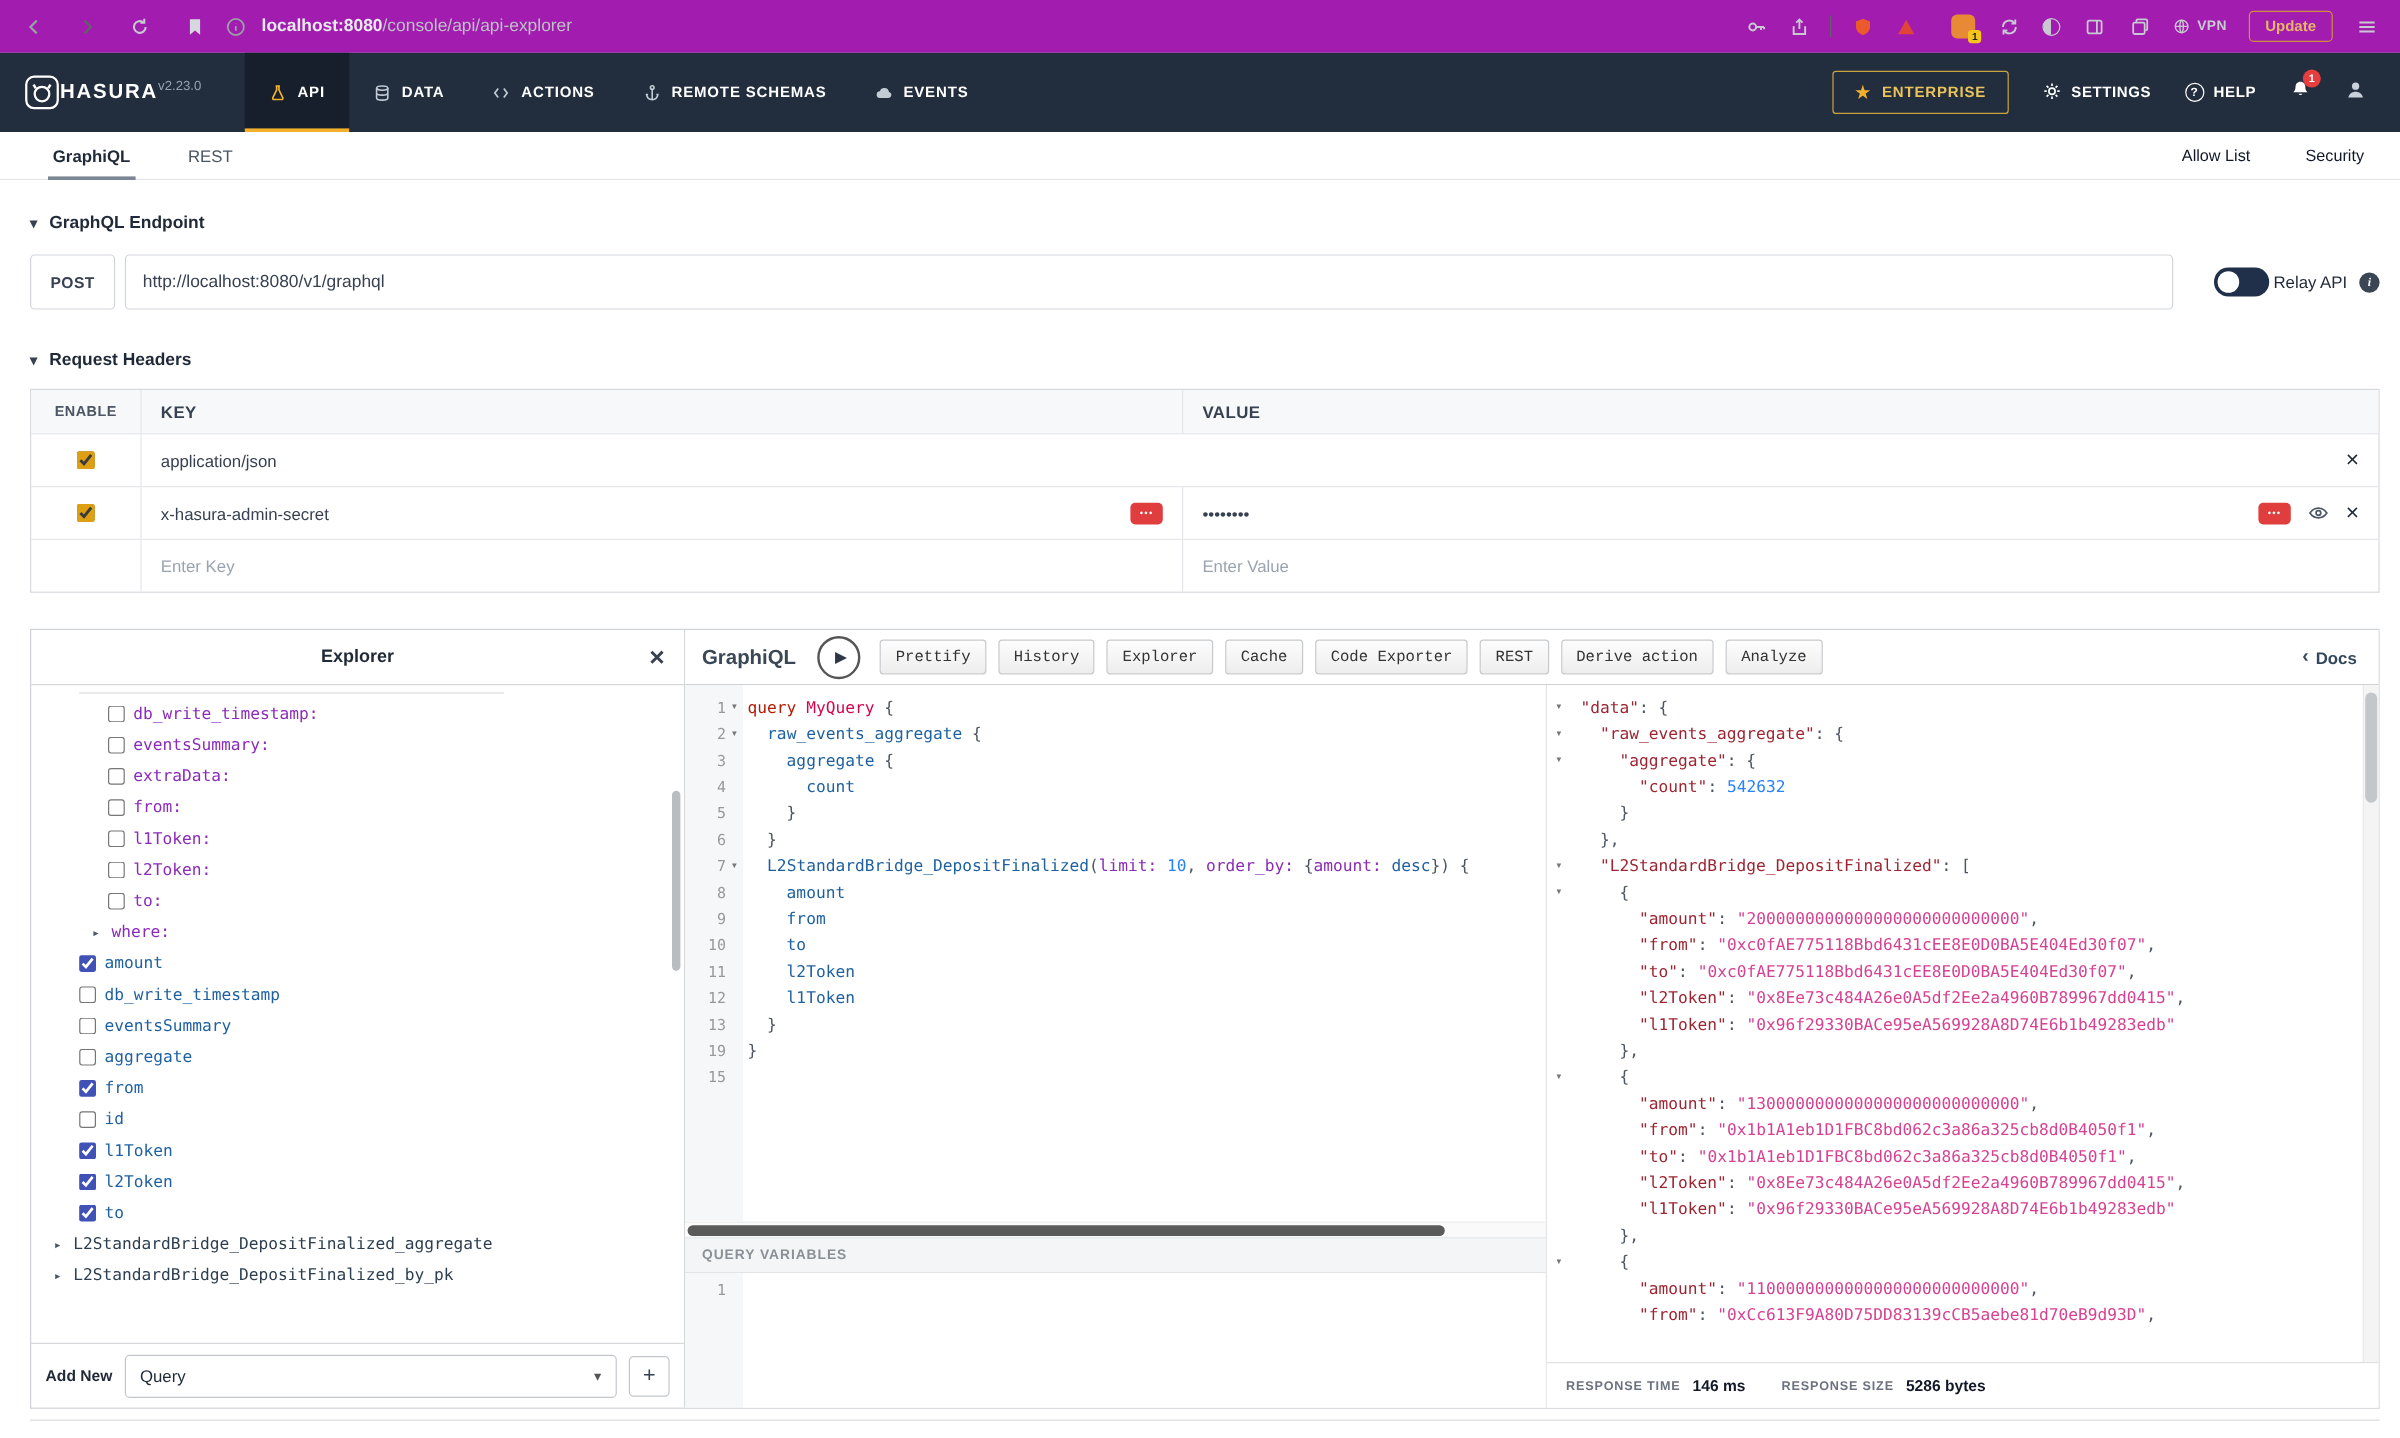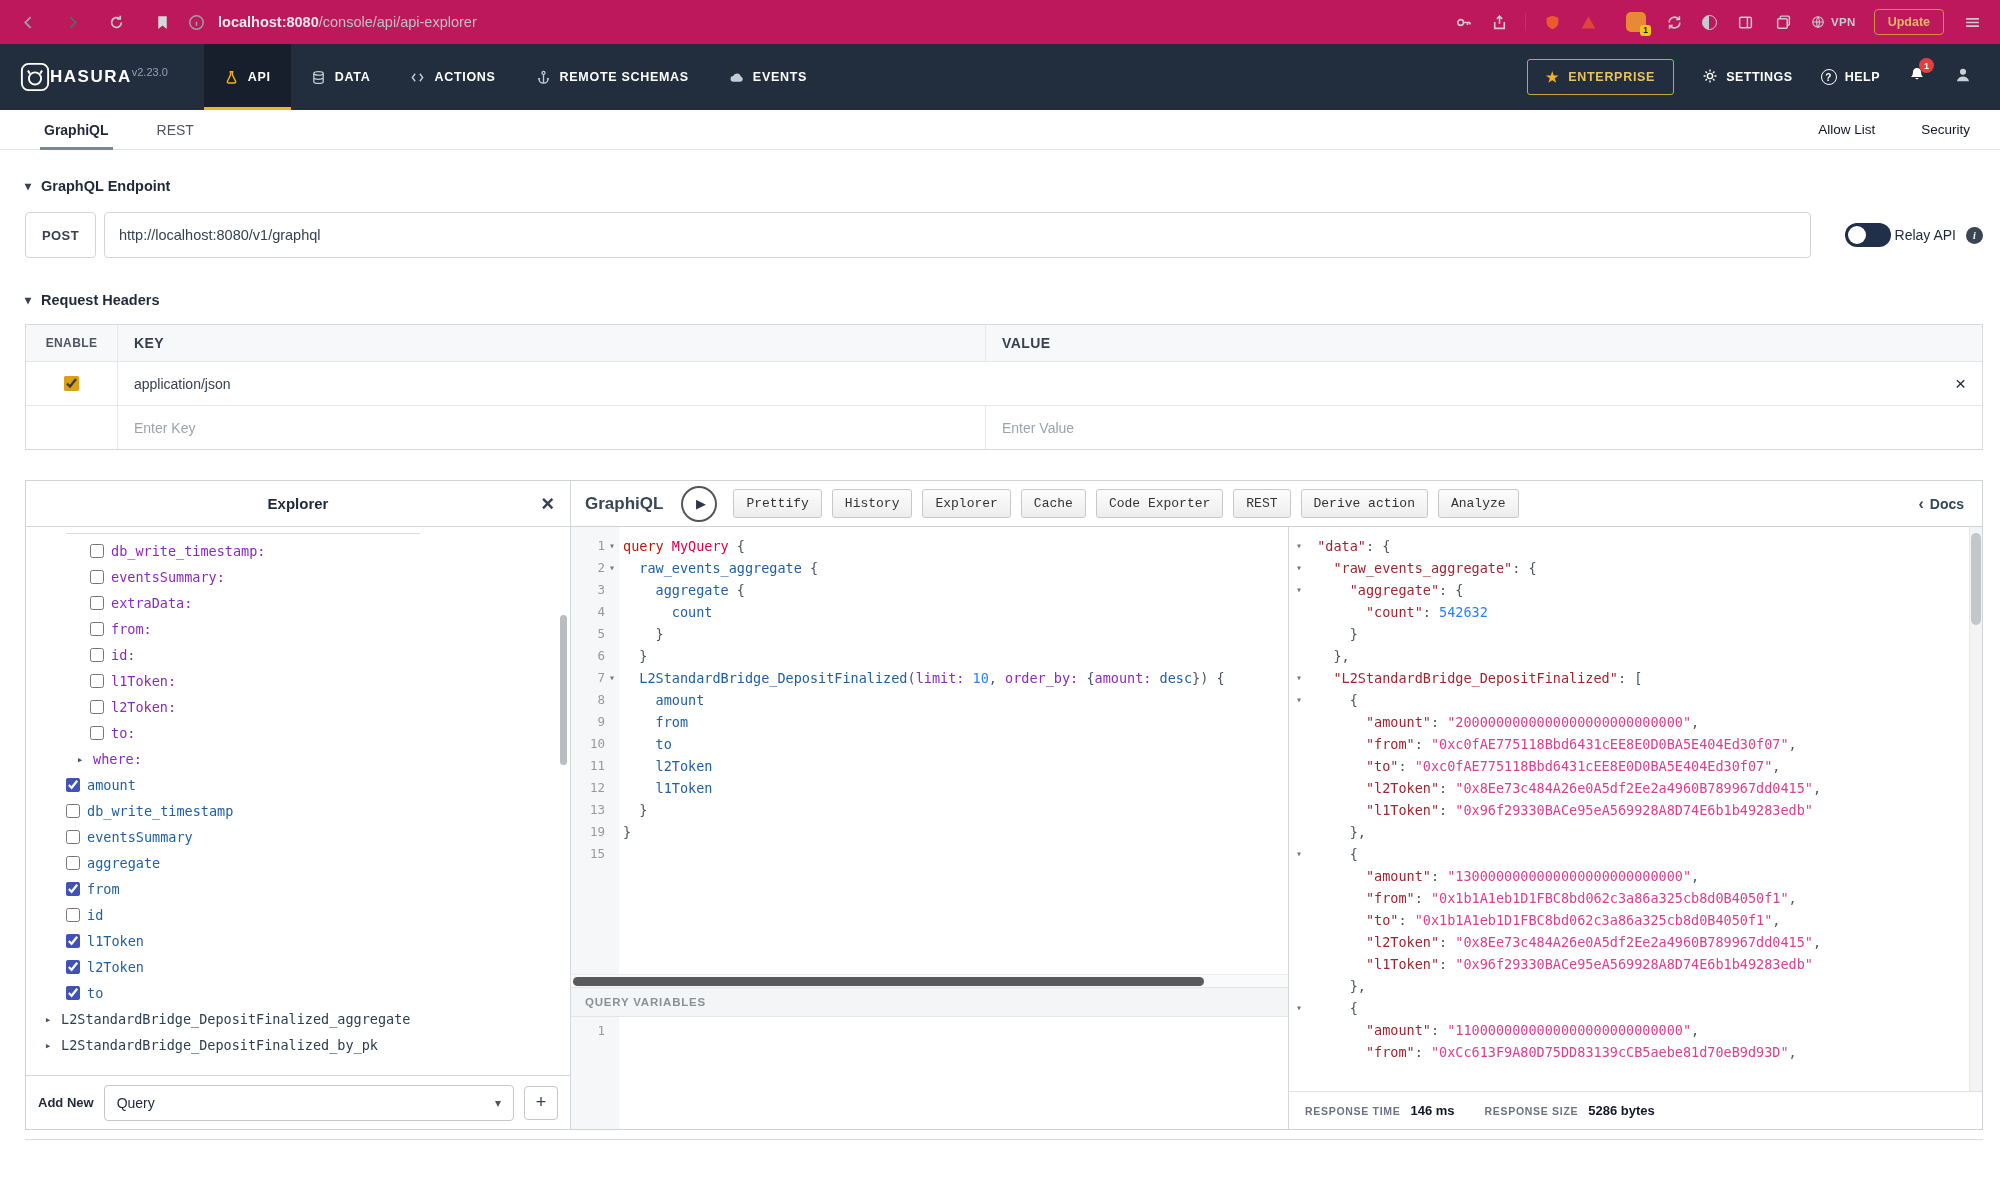--- a/index.html
+++ b/index.html
@@ -1,21 +1,21 @@
 <!DOCTYPE html>
 <html><head>
 <meta charset="utf-8">
 <style>
 *{margin:0;padding:0;box-sizing:border-box}
 html,body{background:#fff}
 body{width:2000px;height:1198px;overflow:hidden;font-family:"Liberation Sans",sans-serif}
 .screen{width:2000px;height:1198px;display:flex;flex-direction:column;background:#fff}
 
 
-.browser-bar{height:44px;background:#be185d;display:flex;align-items:center;padding:0 18px;flex:0 0 auto;color:#c7cbd1}
+.browser-bar{height:44px;background:#a21caf;display:flex;align-items:center;padding:0 18px;flex:0 0 auto;color:#c7cbd1}
 .b-left{display:flex;align-items:center;gap:24px}
 .bicon{width:20px;height:20px;display:inline-flex;align-items:center;justify-content:center;cursor:pointer}
 .bicon svg{width:17px;height:17px}
 .dim{color:#9aa0a6}.dimmer{color:#5f6368}
 .bookmark-ic{margin-left:26px;color:#d5d8dc}
 .url-area{display:flex;align-items:center;gap:12px;margin-left:14px;flex:1;min-width:0}
 .url-text{font-size:14.5px;color:#bdc1c6;white-space:nowrap;overflow:hidden}
 .url-text b{color:#e8eaed;font-weight:bold}
 .url-icons{margin-left:auto;display:flex;align-items:center;gap:16px}
 .vsep{width:1px;height:18px;background:#5f6368}
@@ -400,20 +400,42 @@
             <input type="checkbox" class="hcheck" checked="true" style="">
           </div>
         <div class="col-value">
           <span>application/json</span>
           <span class="right-icons">
             <span class="xbtn"></span>
           </span>
         </div>
       </div>
       <div class="ht-row">
+        <div class="col-enable">
+            <input type="checkbox" class="hcheck" checked="true" style="">
+          </div>
+        <div class="col-key">
+          <span>x-hasura-admin-secret</span>
+          <span class="dots-badge"></span>
+        </div>
+        <div class="col-value">
+          <span>••••••••</span>
+          <span class="right-icons">
+            <span class="dots-badge" style="margin-left:0"></span>
+            <span class="eye-ic">
+              <svg viewBox="0 0 16 12" width="18" height="13" fill="none" stroke="currentColor" stroke-width="1.3">
+                  <path d="M1.5 6S4 2.3 8 2.3 14.5 6 14.5 6 12 9.7 8 9.7 1.5 6 1.5 6z"></path>
+                  <circle cx="8" cy="6" r="1.8"></circle>
+                </svg>
+            </span>
+            <span class="xbtn"></span>
+          </span>
+        </div>
+      </div>
+      <div class="ht-row">
         <div class="col-enable"></div>
         <div class="col-key">
             <input class="ph-input" placeholder="Enter Key" style="">
           </div>
         <div class="col-value">
             <input class="ph-input" placeholder="Enter Value" style="">
           </div>
       </div>
     </div>
 
@@ -435,24 +457,20 @@
                 <input type="checkbox" style="">
                 <span class="tree-label">eventsSummary:</span>
               </div>
               <div class="tree-row kind-arg">
                 <input type="checkbox" style="">
                 <span class="tree-label">extraData:</span>
               </div>
               <div class="tree-row kind-arg">
                 <input type="checkbox" style="">
                 <span class="tree-label">from:</span>
-              </div>
-              <div class="tree-row kind-arg">
-                <input type="checkbox" style="">
-                <span class="tree-label">id:</span>
               </div>
               <div class="tree-row kind-arg">
                 <input type="checkbox" style="">
                 <span class="tree-label">l1Token:</span>
               </div>
               <div class="tree-row kind-arg">
                 <input type="checkbox" style="">
                 <span class="tree-label">l2Token:</span>
               </div>
               <div class="tree-row kind-arg">

